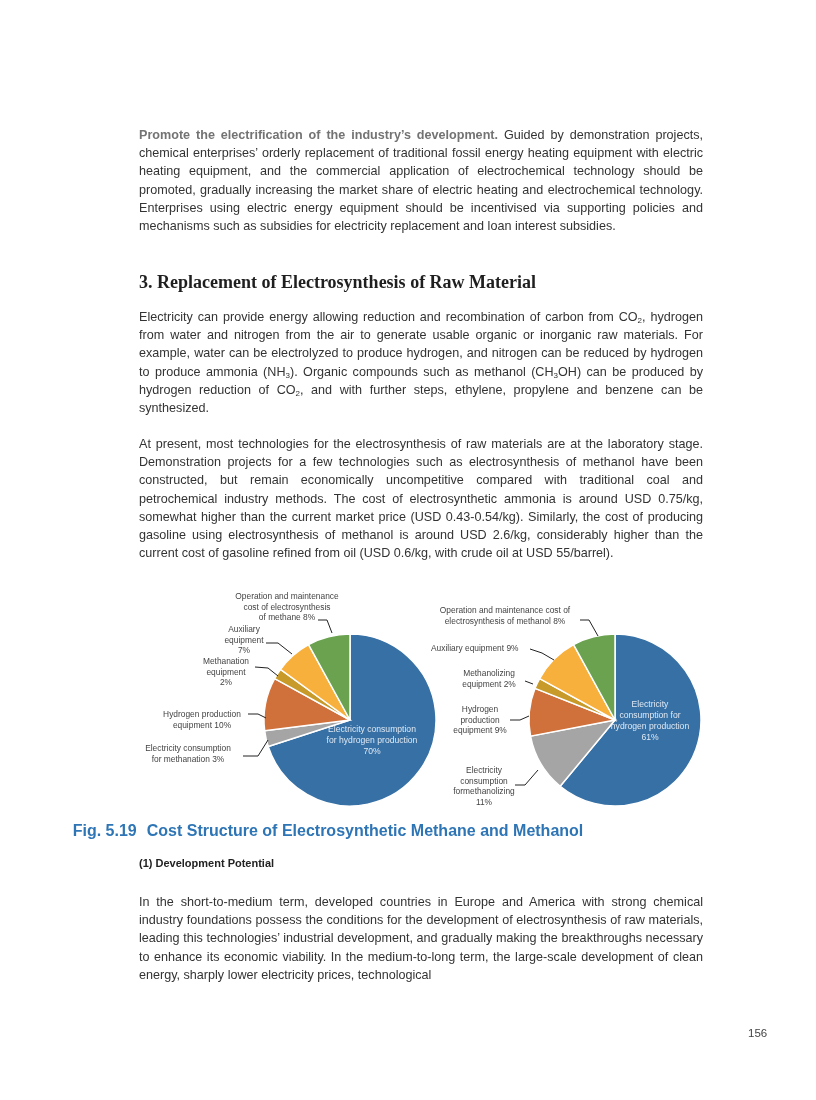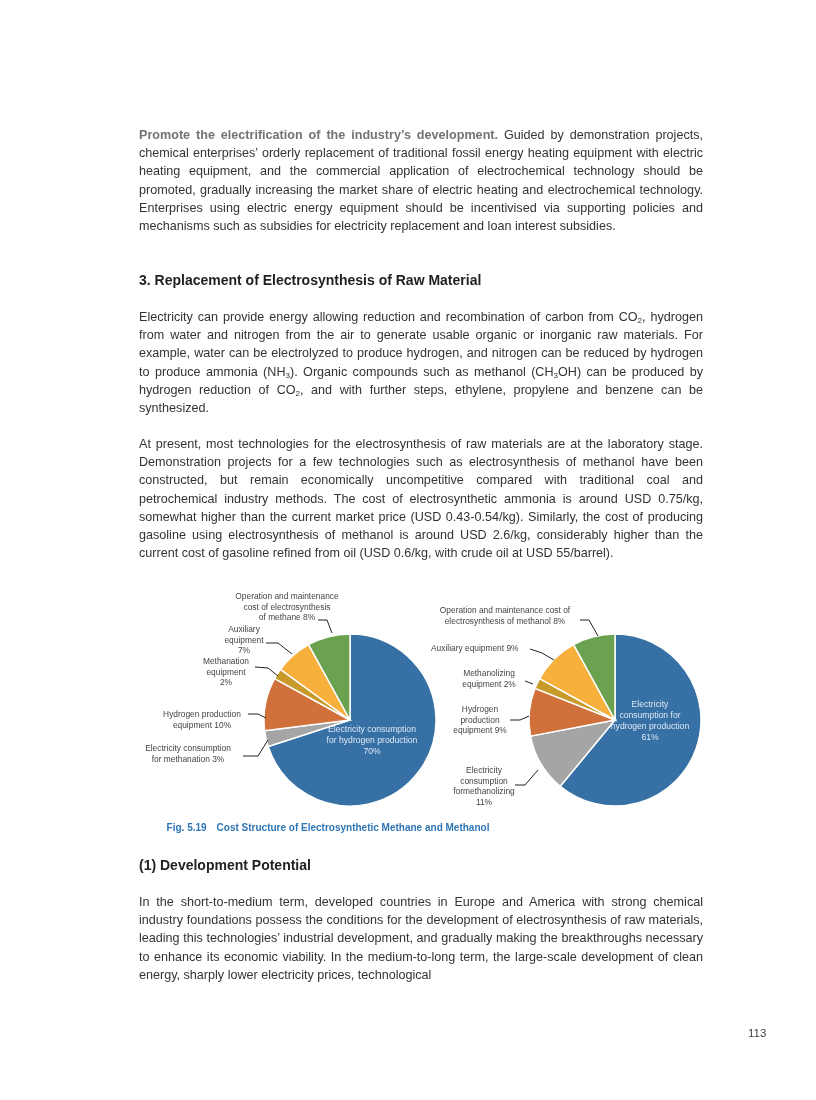--- a/index.html
+++ b/index.html
@@ -1,25 +1,25 @@
 <!DOCTYPE html>
 <html><head>
 <meta charset="utf-8">
 <style>
   html, body { margin: 0; padding: 0; background: #ffffff; }
   body { width: 816px; height: 1100px; position: relative; overflow: hidden;
          font-family: "Liberation Sans", sans-serif; color: #2b2b2b; }
   .para { position: absolute; left: 139px; width: 564px; font-size: 12.6px;
           line-height: 18.2px; text-align: justify; margin: 0; color: #333; }
   .para b { color: #737373; }
-  .heading { position: absolute; left: 139px; font-size: 14px; font-weight: bold; color: #1f1f1f; margin: 0; }
-  .subheading { position: absolute; left: 139px; font-size: 14px; color: #222; margin: 0; }
+  .heading { position: absolute; left: 139px; font-size: 18px; font-weight: bold; color: #1f1f1f; margin: 0; font-family: Liberation Serif, serif; }
+  .subheading { position: absolute; left: 139px; font-size: 11px; color: #222; margin: 0; }
   sub { font-size: 8px; vertical-align: -2px; line-height: 0; }
   .caption { position: absolute; left: 0; width: 656px; text-align: center; top: 822px;
-             font-size: 10px; font-weight: bold; color: #2e75b6; }
+             font-size: 16px; font-weight: bold; color: #2e75b6; }
   .caption .fig { margin-right: 10px; }
   .pagenum { position: absolute; left: 748px; top: 1027px; font-size: 11.5px; color: #444; }
   svg text { font-family: "Liberation Sans", sans-serif; }
 </style>
 </head>
 <body>
 
 <p class="para" style="top:126px"><b>Promote the electrification of the industry’s development.</b><span> Guided by demonstration projects, chemical enterprises’ orderly replacement of traditional fossil energy heating equipment with electric heating equipment, and the commercial application of electrochemical technology should be promoted, gradually increasing the market share of electric heating and electrochemical technology. Enterprises using electric energy equipment should be incentivised via supporting policies and mechanisms such as subsidies for electricity replacement and loan interest subsidies.</span></p>
 
 <h3 class="heading" style="top:272px">3. Replacement of Electrosynthesis of Raw Material</h3>
@@ -68,13 +68,13 @@
       <polyline points="580,620 589,620 598,636" fill="none" stroke="#222" stroke-width="1"></polyline>
     </g>
 </svg>
 
 <div class="caption"><span class="fig">Fig. 5.19</span><span>Cost Structure of Electrosynthetic Methane and Methanol</span></div>
 
 <h4 class="subheading" style="top:857px">(1) Development Potential</h4>
 
 <p class="para" style="top:893px">In the short-to-medium term, developed countries in Europe and America with strong chemical industry foundations possess the conditions for the development of electrosynthesis of raw materials, leading this technologies’ industrial development, and gradually making the breakthroughs necessary to enhance its economic viability. In the medium-to-long term, the large-scale development of clean energy, sharply lower electricity prices, technological</p>
 
-<div class="pagenum">113</div>
+<div class="pagenum">156</div>
 
 </body></html>

